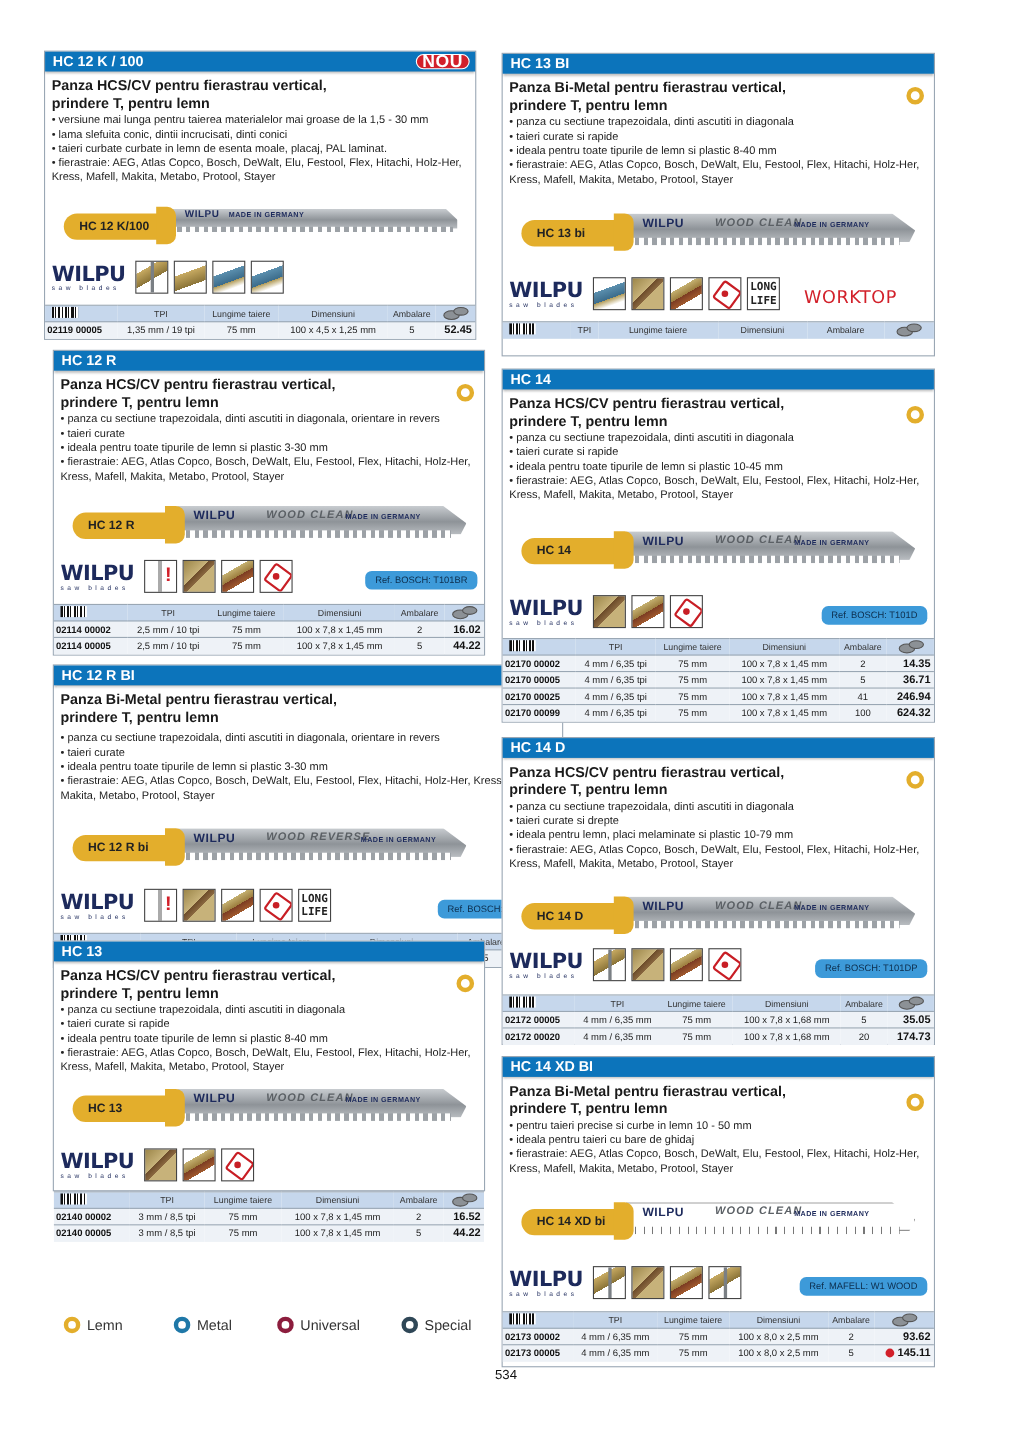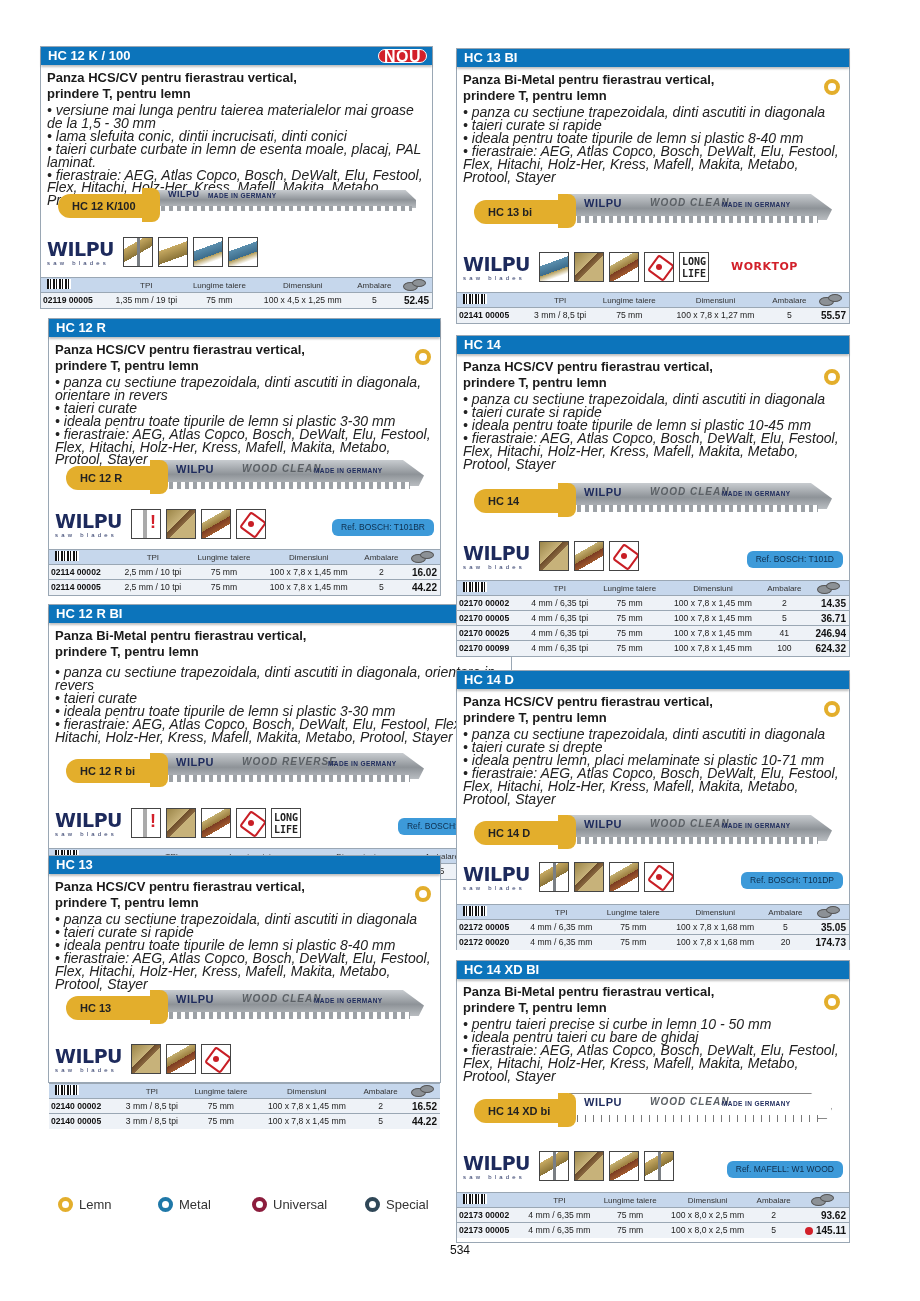--- a/index.html
+++ b/index.html
@@ -3,21 +3,21 @@
 <meta charset="utf-8">
 <style>
 *{box-sizing:border-box;margin:0;padding:0}
 html,body{width:920px;height:1301px;background:#ffffff;overflow:hidden}
 body{position:relative;font-family:"Liberation Sans",sans-serif;color:#1a1a1a}
 .card{position:absolute;border:1px solid #9aa7b4;background:#fff}
 .card-head{height:18px;background:#0c74bb;color:#fff;font-weight:bold;font-size:13px;line-height:18px;padding-left:7px;box-shadow:0 2px 2px rgba(0,0,0,.25);position:relative}
 .badge-new{position:absolute;right:5px;top:2px;height:14px;padding:0 5px;background:#d2202a;color:#fff;border-radius:8px;font-size:16px;line-height:14px;font-weight:bold;letter-spacing:.5px;border:1px solid #fff}
 .title{font-weight:bold;font-size:13px;line-height:16px;padding:5px 0 0 6px;color:#1a1a1a}
 .ring{position:absolute;right:9px;width:16px;height:16px;border-radius:50%;border:4px solid #e3ae2c;background:#fff}
-.bullets{font-style:italic;font-size:14px;line-height:12.9px;padding:2px 6px 0 6px;color:#222;list-style:none}
+.bullets{font-size:10px;line-height:12.9px;padding:2px 6px 0 6px;color:#222;list-style:none}
 .blade{position:absolute;left:17px;height:34px;width:358px}
 .blade .tang{position:absolute;left:0;top:6px;height:24px;width:92px;background:#e3ae2c;border-radius:14px 6px 6px 14px;font-weight:bold;font-size:11px;line-height:24px;padding-left:14px;color:#222}
 .blade .tang:after{content:"";position:absolute;right:-10px;top:-6px;width:18px;height:34px;background:#e3ae2c;border-radius:0 8px 8px 0}
 .blade .steel{position:absolute;left:95px;top:0;height:26px;right:0;background:linear-gradient(180deg,#c8ccd0 0%,#8e9398 55%,#b9bdc1 100%);clip-path:polygon(0 0,92% 0,100% 60%,98% 100%,0 100%)}
 .blade .teeth{position:absolute;left:95px;top:22px;height:7px;right:14px;background:repeating-linear-gradient(90deg,#9ca1a6 0 4px,#fff 4px 8px);clip-path:polygon(0 0,100% 0,100% 100%,0 100%)}
 .blade .mk{position:absolute;left:110px;top:3px;font-weight:bold;font-size:11px;color:#1d2a5c;letter-spacing:.5px}
 .blade .wood{position:absolute;left:176px;top:3px;font-weight:bold;font-size:13px;color:#5b6065;letter-spacing:1px;font-style:italic}
 .blade .mig{position:absolute;left:248px;top:7px;font-weight:bold;font-size:6.5px;color:#1d2a5c;letter-spacing:.4px}
 .logo-row{position:absolute;left:6px;height:34px;right:6px}
 .wilpu{position:absolute;left:0;top:2px;width:74px}
@@ -29,21 +29,21 @@
 .ico.metal{background:linear-gradient(160deg,#fff 35%,#5b8fae 35%,#3c6c8b 62%,#b19a55 62%,#fff 80%)}
 .ico.beam{background:linear-gradient(135deg,#9b8548 0%,#c7b27a 40%,#6c4b2a 40%,#8a6840 55%,#c7b27a 55%)}
 .ico.rods{background:linear-gradient(150deg,#fff 30%,#c4b070 30%,#9c7d3e 50%,#7b3b22 50%,#a05a2e 68%,#fff 68%)}
 .ico.plastic:before{content:"";position:absolute;left:6px;top:5px;width:16px;height:16px;border:2px solid #c81e25;border-radius:3px;transform:rotate(36deg)}
 .ico.plastic:after{content:"";position:absolute;left:11px;top:11px;width:6px;height:6px;border-radius:50%;background:#c81e25}
 .ico.rev{background:linear-gradient(90deg,#fff 0 40%,#aaa 40% 55%,#fff 55%)}
 .ico.rev span{position:absolute;right:4px;top:2px;color:#d2202a;font-weight:bold;font-size:18px}
 .ico.guide{background:linear-gradient(150deg,#fff 25%,#c7aa62 25%,#8b7438 55%,#fff 55%)}
 .ico.guide:after{content:"";position:absolute;left:13px;top:0;width:3px;height:30px;background:#7a7f84}
 .ico.long{font-family:"DejaVu Sans Mono",monospace;font-weight:bold;font-size:10px;line-height:12px;text-align:center;padding-top:3px;color:#222}
-.worktop{position:absolute;left:268px;top:8px;font-weight:bold;font-size:11px;color:#d2202a;letter-spacing:.5px;font-family:"DejaVu Sans",sans-serif}
+.worktop{position:absolute;left:268px;top:8px;font-weight:normal;font-size:16px;color:#d2202a;letter-spacing:.5px;font-family:"DejaVu Sans",sans-serif}
 .ref{position:absolute;right:0;top:10px;height:17px;padding:0 9px;border-radius:6px;background:#3d9ad9;color:#0d2e4d;font-size:8.5px;line-height:17px}
 table.spec{position:absolute;left:0;right:0;border-collapse:collapse;font-size:8.6px;width:100%}
 table.spec th{background:#c6d7ec;font-weight:normal;font-size:8px;height:15px;color:#333;text-align:center;border-top:1px solid #9aa7b4}
 table.spec td{height:15px;border-top:1px solid #9aa7b4;text-align:center;background:#eef2f7;color:#222}
 table.spec td.code{font-weight:bold;text-align:left;padding-left:2px;white-space:nowrap;color:#111}
 table.spec td.price{font-weight:bold;text-align:right;padding-right:3px;font-size:10px;color:#111}
 table.spec th.bc{text-align:left;padding-left:6px}
 .barcode{display:inline-block;width:24px;height:10px;background:repeating-linear-gradient(90deg,#111 0 2px,#fff 2px 3px,#111 3px 4px,#fff 4px 6px)}
 .coins{display:inline-block;width:22px;height:10px;position:relative}
 .coins:before,.coins:after{content:"";position:absolute;border-radius:50%;background:#8c9196;border:1px solid #555}
@@ -339,28 +339,20 @@
   <table class="spec" style="top:243px">
     <tbody>
         <tr>
           <th class="bc"><span class="barcode"></span></th>
           <th>TPI</th>
           <th>Lungime taiere</th>
           <th>Dimensiuni</th>
           <th>Ambalare</th>
           <th><span class="coins"></span></th>
         </tr>
-    <tr>
-          <td class="code">02141 00005</td>
-          <td>3 mm / 8,5 tpi</td>
-          <td>75 mm</td>
-          <td>100 x 7,8 x 1,27 mm</td>
-          <td>5</td>
-          <td class="price">55.57</td>
-        </tr>
   </tbody>
     </table>
 </div>
 
 <div class="card" style="left:456px;top:335px;width:394px;height:322px">
   <div class="card-head"><span>HC 14</span></div>
   <div class="ring" style="top:33px"></div>
   <div class="title">
       <div>Panza HCS/CV pentru fierastrau vertical,</div>
       <div>prindere T, pentru lemn</div>
@@ -440,21 +432,21 @@
 <div class="card" style="left:456px;top:670px;width:394px;height:280px">
   <div class="card-head"><span>HC 14 D</span></div>
   <div class="ring" style="top:30px"></div>
   <div class="title">
       <div>Panza HCS/CV pentru fierastrau vertical,</div>
       <div>prindere T, pentru lemn</div>
     </div>
   <ul class="bullets">
     <li>• panza cu sectiune trapezoidala, dinti ascutiti in diagonala</li>
     <li>• taieri curate si drepte</li>
-    <li>• ideala pentru lemn, placi melaminate si plastic 10-71 mm</li>
+    <li>• ideala pentru lemn, placi melaminate si plastic 10-79 mm</li>
     <li>• fierastraie: AEG, Atlas Copco, Bosch, DeWalt, Elu, Festool, Flex, Hitachi, Holz-Her, Kress, Mafell, Makita, Metabo, Protool, Stayer</li>
   </ul>
   <div class="blade" style="top:144px">
     <div class="steel"></div>
       <div class="teeth"></div>
     <div class="tang">HC 14 D</div>
     <span class="mk">WILPU</span>
     <span class="wood" style="font-size:10px">WOOD CLEAN</span>
     <span class="mig">MADE IN GERMANY</span>
   </div>

